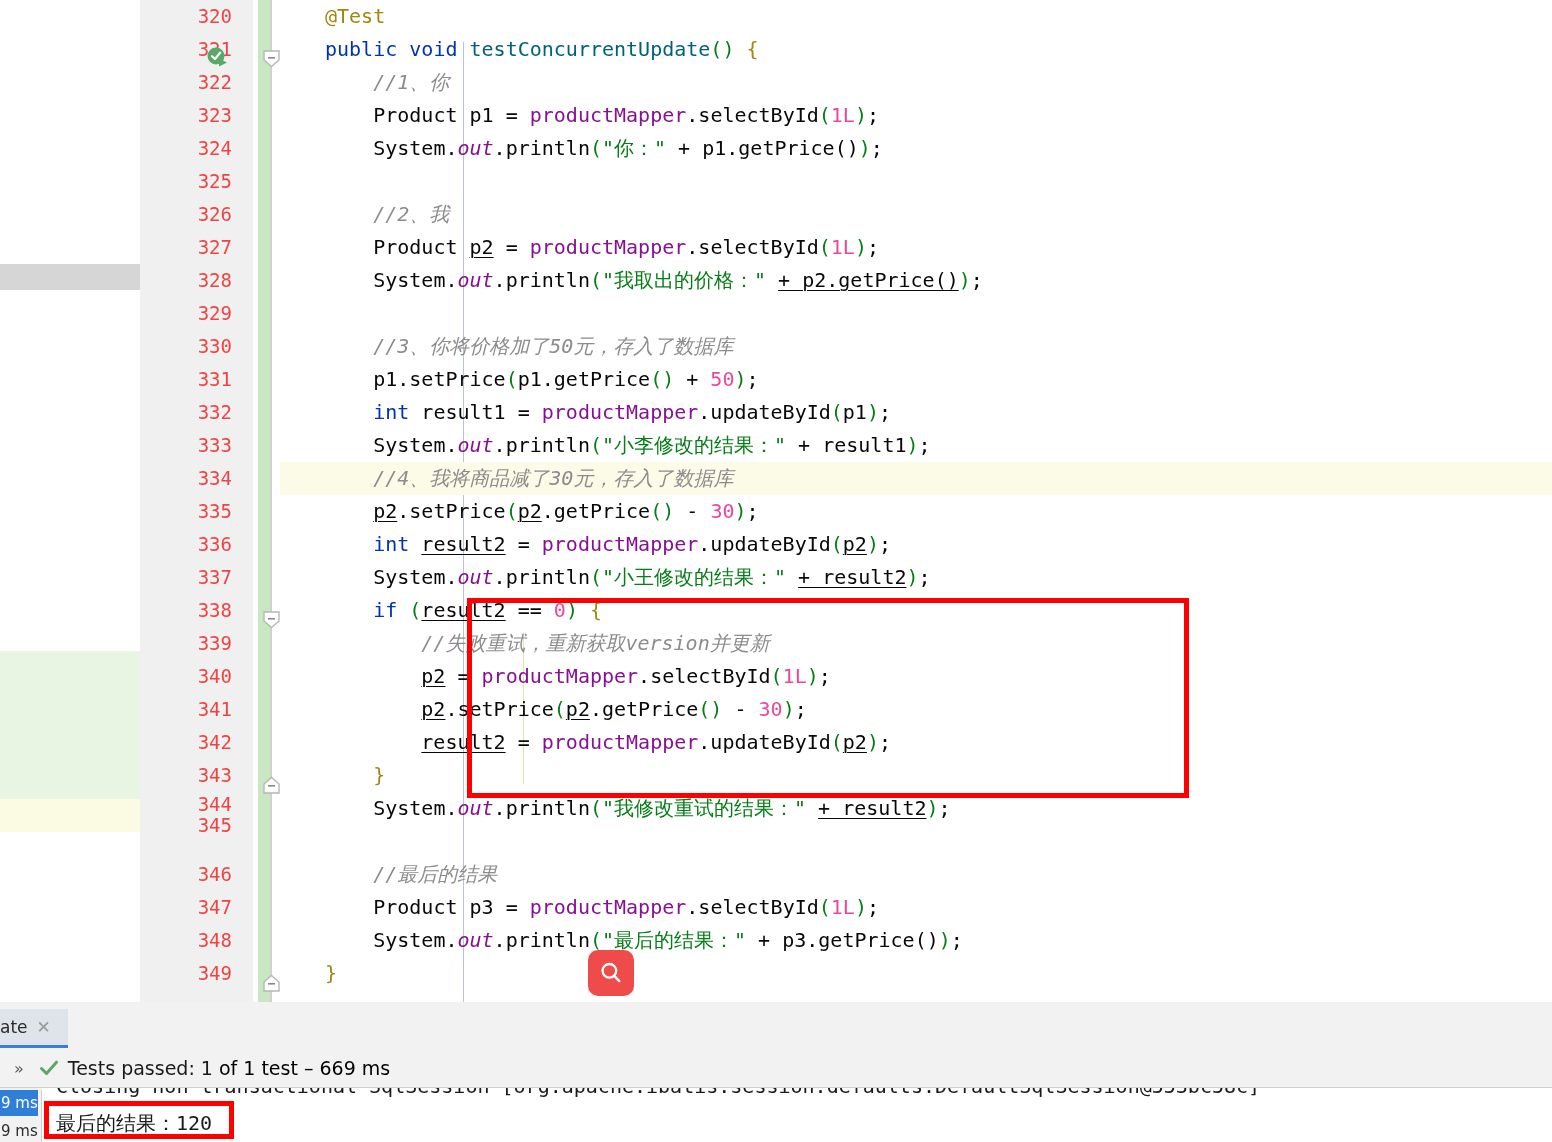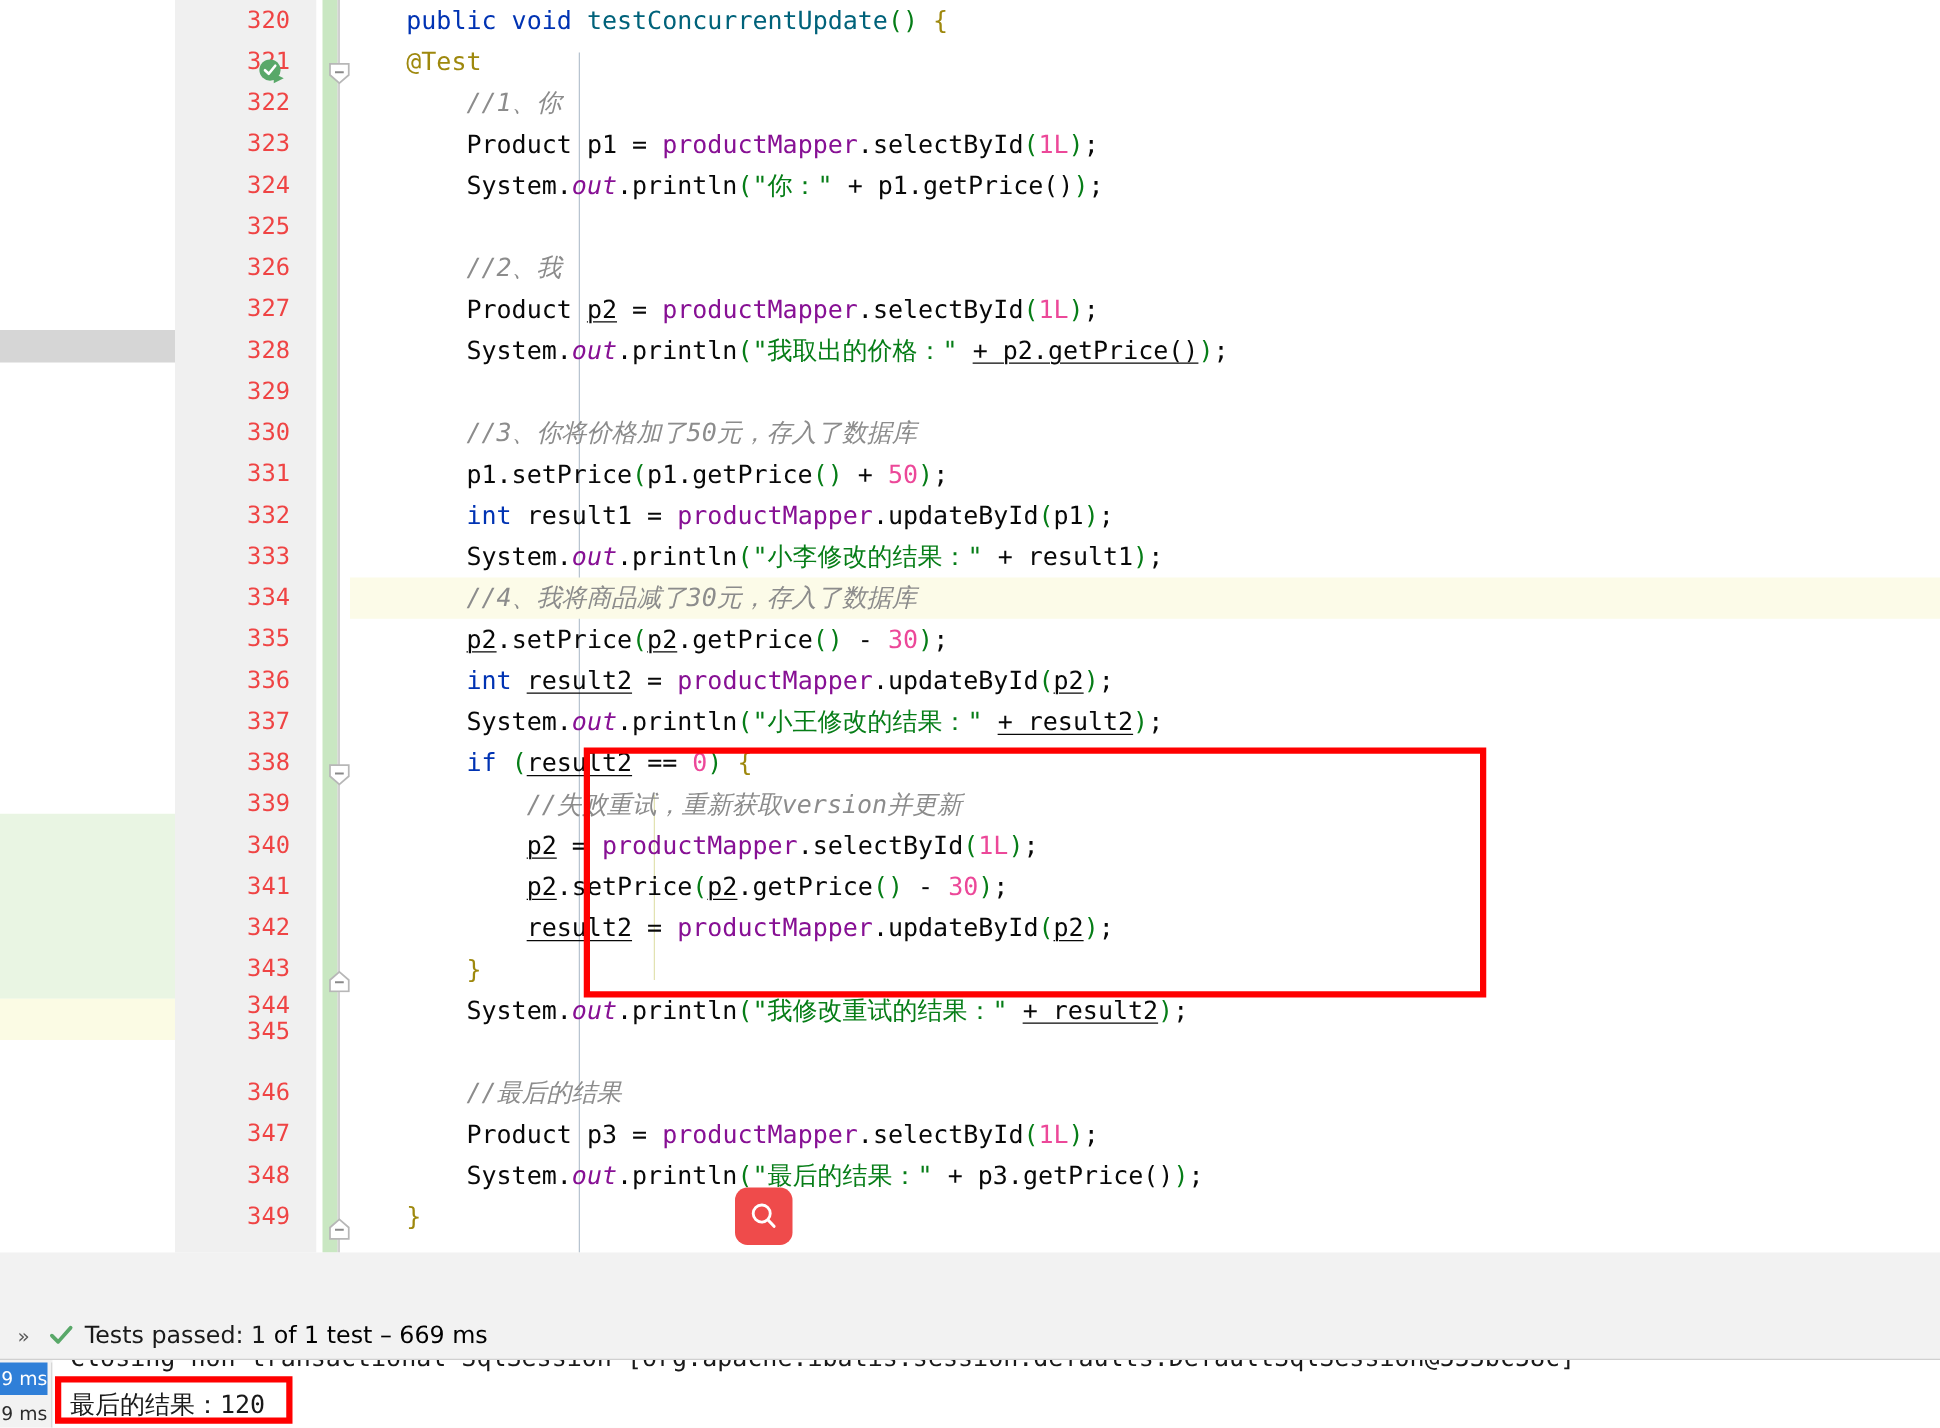--- a/index.html
+++ b/index.html
@@ -246,23 +246,23 @@
         <path d="M2 17 H17 V8 L9.5 1.5 L2 8 Z" fill="#ffffff" stroke="#b7b7b7" stroke-width="1.4"></path>
         <rect x="6" y="9" width="7" height="1.6" fill="#8a8a8a"></rect>
       </svg>
     </div>
 
     <div class="code">
 
       <div class="guide-main"></div>
       <div class="guide-if"></div>
 
+      <div class="line"><span class="anno">@Test</span></div>
+
       <div class="line"><span class="kw">public</span> <span class="kw">void</span> <span class="mth">testConcurrentUpdate</span><span class="brk">()</span> <span class="brc">{</span></div>
-
-      <div class="line"><span class="anno">@Test</span></div>
 
       <div class="line">    <span class="cmt">//1、你</span></div>
 
       <div class="line">    <span class="plain">Product</span> <span class="plain">p1</span> <span class="plain">=</span> <span class="fld">productMapper</span><span class="plain">.selectById</span><span class="brk">(</span><span class="num">1L</span><span class="brk">)</span><span class="plain">;</span></div>
 
       <div class="line">    <span class="plain">System.</span><span class="stat">out</span><span class="plain">.println</span><span class="brk">(</span><span class="str">"你："</span> <span class="plain">+ p1.getPrice()</span><span class="brk">)</span><span class="plain">;</span></div>
 
       <div class="line"> </div>
 
       <div class="line">    <span class="cmt">//2、我</span></div>
@@ -320,20 +320,28 @@
 
   <div class="snip-btn">
     <svg viewBox="0 0 24 24" width="26" height="26">
       <circle cx="10.5" cy="10" r="6.3" fill="none" stroke="#ffffff" stroke-width="2.1"></circle>
       <line x1="15.2" y1="14.8" x2="19.6" y2="19.4" stroke="#ffffff" stroke-width="2.3" stroke-linecap="round"></line>
     </svg>
   </div>
 
   <div class="bottom">
 
+    <div class="tabbar">
+      <div class="tab">
+        <span class="tab-label">ate</span>
+        <span class="tab-close">✕</span>
+      </div>
+      <div class="tab-underline"></div>
+      <div class="tabbar-sep"></div>
+    </div>
 
     <div class="statusrow">
       <span class="chev">»</span>
       <span class="check">
         <svg viewBox="0 0 20 20" width="20" height="20">
           <path d="M2.5 10.5 L7.5 15.5 L17.5 4.2" stroke="#59a869" stroke-width="3" fill="none" stroke-linecap="round" stroke-linejoin="round"></path>
         </svg>
       </span>
       <span class="status-main">Tests passed:</span>
       <span class="status-count">1</span>

